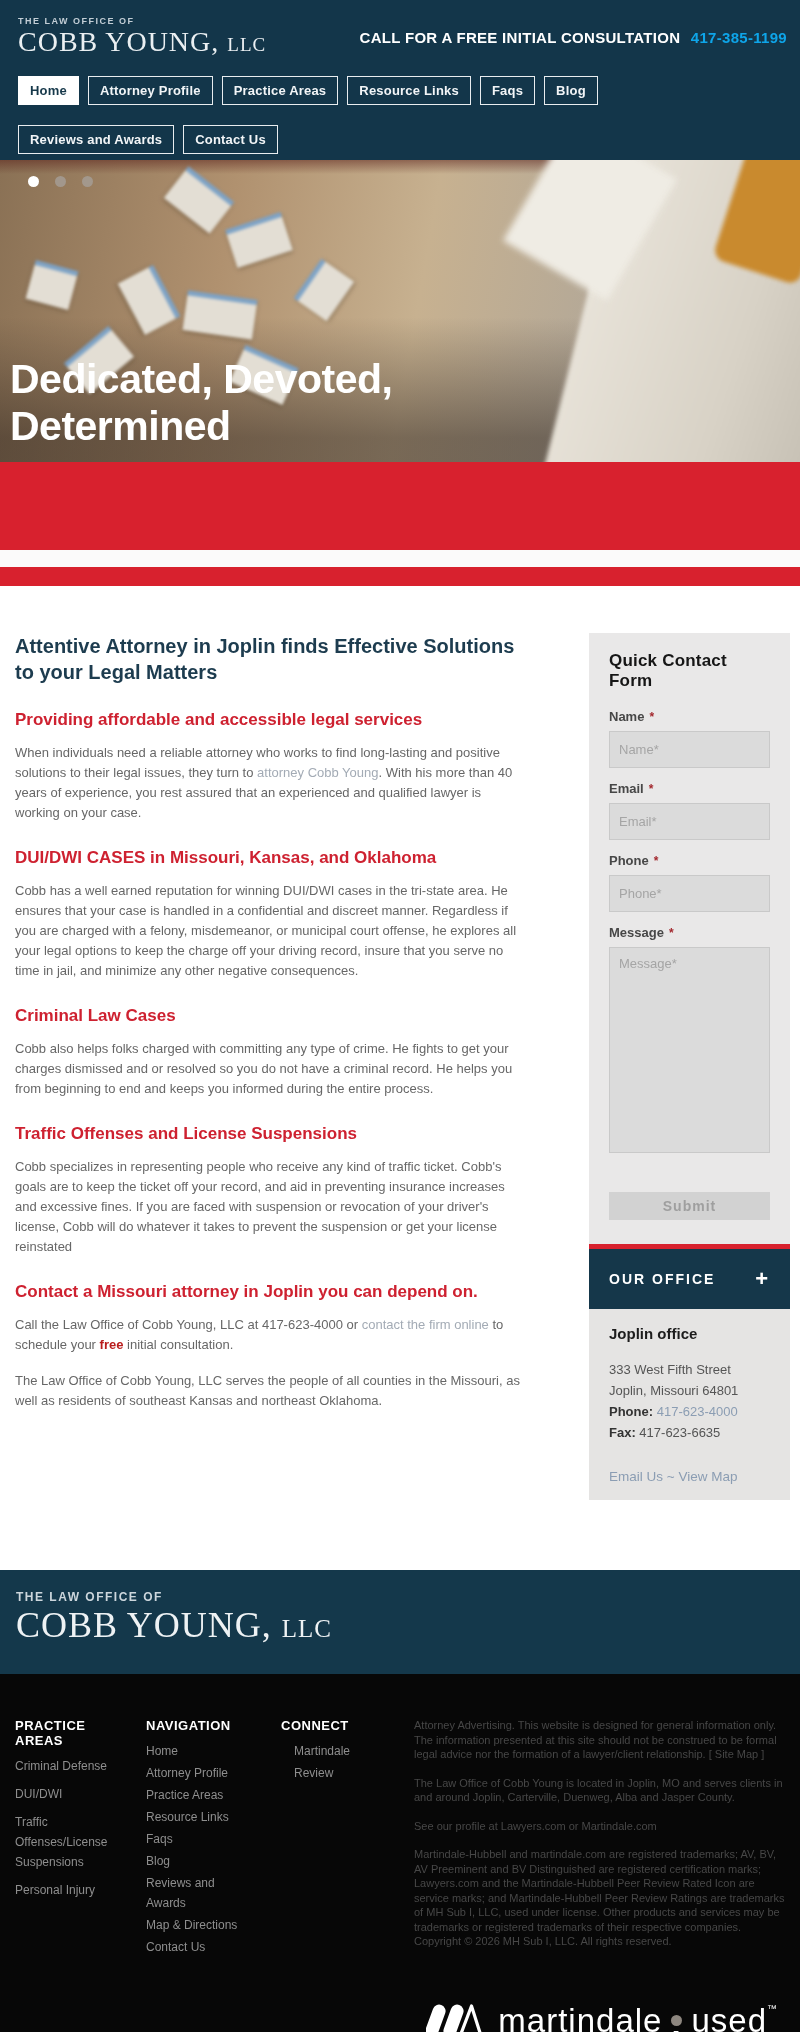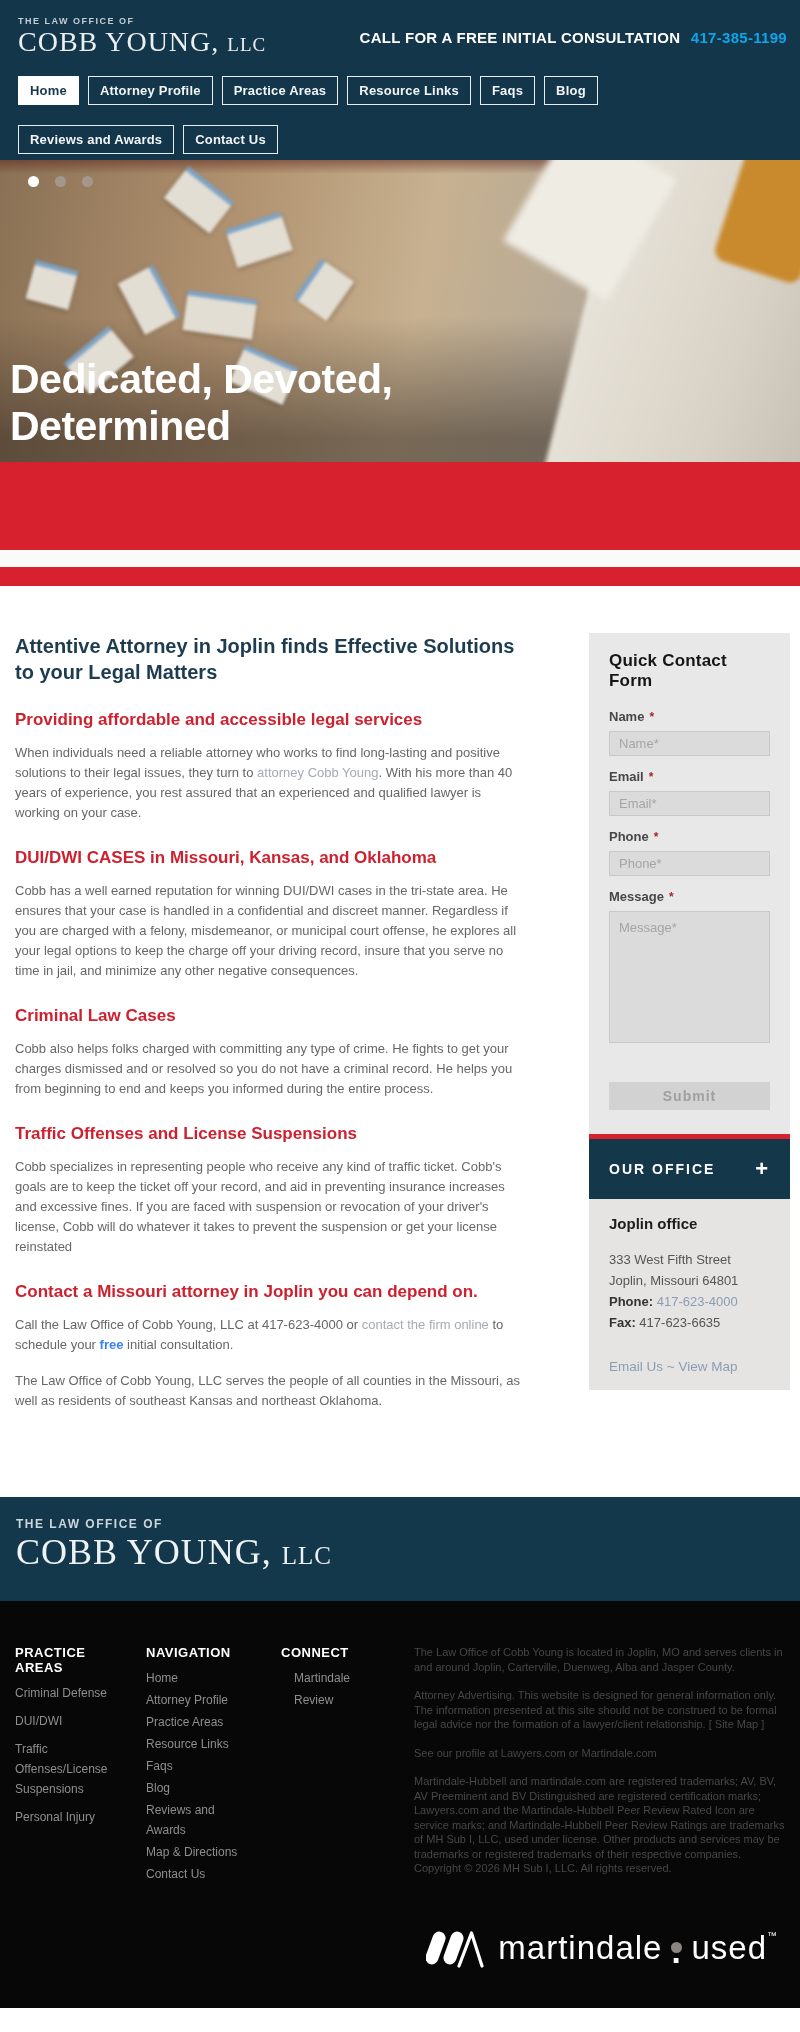--- a/index.html
+++ b/index.html
@@ -47,32 +47,32 @@
   .areas-col { width:147px; font-size:12px; line-height:22px; }
   .areas-col a { color:#212121; text-decoration:none; display:block; cursor:pointer; }
   .red-divider { height:19px; background:#d8212e; }
 
   
   .main { display:flex; padding:47px 10px 0 15px; margin-bottom:70px; align-items:flex-start; }
   .content { width:505px; }
   .content h1 { font-size:20px; line-height:26px; color:#1d3c4f; font-weight:700; max-width:500px; margin-bottom:6px; }
   .content h2 { font-size:17px; line-height:22px; color:#ce2130; font-weight:700; margin:24px 0 12px; }
   .content p { font-size:13px; line-height:20px; color:#676767; margin-bottom:16px; }
-  .content p strong { color:#3b82f6; }
+  .content p strong { color:#b91c1c; }
   a.link-gray { color:#a3abb5; text-decoration:none; cursor:pointer; }
 
   
   .sidebar { width:242px; margin-left:auto;padding-left:41px; }
   .form-panel { background:#e9e8e8; padding:18px 20px 24px; }
   .form-panel h3 { font-size:17px; font-weight:800; color:#161616; margin-bottom:18px; letter-spacing:.2px; }
   .field-label { font-size:13px; font-weight:700; color:#474747; margin-bottom:7px; }
   .field-label .req { color:#a3282e; margin-left:5px; font-size:12px; }
   .form-panel input, .form-panel textarea { width:100%; background:#dbdbdb; border:1px solid #c9c9c9;
-      height:25px; padding:0 9px; font-size:13px; color:#555; font-family:inherit; margin-bottom:13px; }
-  .form-panel textarea { height:132px; padding-top:8px; resize:none; }
+      height:37px; padding:0 9px; font-size:13px; color:#555; font-family:inherit; margin-bottom:13px; }
+  .form-panel textarea { height:206px; padding-top:8px; resize:none; }
   .form-panel input::placeholder, .form-panel textarea::placeholder { color:#a5a5a5; }
   .submit-btn { display:block; width:100%; margin-top:22px; height:28px; background:#d2d2d2; border:none;
       color:#9f9f9f; font-size:14px; font-weight:700; letter-spacing:1px; font-family:inherit; cursor:pointer; }
   .office-header { background:#15374a; border-top:5px solid #d8212e; color:#fff; padding:22px 20px;
       font-size:14px; font-weight:700; letter-spacing:2px; display:flex; align-items:center; }
   .office-header .plus { margin-left:auto; font-size:22px; font-weight:700; line-height:14px; cursor:pointer; }
   .office-panel { background:#e5e4e3; padding:16px 20px 16px; }
   .office-panel .office-name { font-size:15px; font-weight:800; color:#1d1d1d; margin-bottom:17px; }
   .office-panel .line { font-size:13px; line-height:21px; color:#555; }
   .office-panel .lbl { font-weight:700; color:#333; }
@@ -257,22 +257,22 @@
       </ul>
     </div>
     <div class="fcol col-connect">
       <h4>CONNECT</h4>
       <ul>
         <li><a>Martindale</a></li>
         <li><a>Review</a></li>
       </ul>
     </div>
     <div class="col-legal">
+      <p>Attorney Advertising. This website is designed for general information only. The information presented at this site should not be construed to be formal legal advice nor the formation of a lawyer/client relationship. [ Site Map ]</p>
       <p>The Law Office of Cobb Young is located in Joplin, MO and serves clients in and around Joplin, Carterville, Duenweg, Alba and Jasper County.</p>
-      <p>Attorney Advertising. This website is designed for general information only. The information presented at this site should not be construed to be formal legal advice nor the formation of a lawyer/client relationship. [ Site Map ]</p>
       <p>See our profile at Lawyers.com or Martindale.com</p>
       <p>Martindale-Hubbell and martindale.com are registered trademarks; AV, BV, AV Preeminent and BV Distinguished are registered certification marks; Lawyers.com and the Martindale-Hubbell Peer Review Rated Icon are service marks; and Martindale-Hubbell Peer Review Ratings are trademarks of MH Sub I, LLC, used under license. Other products and services may be trademarks or registered trademarks of their respective companies. Copyright © 2026 MH Sub I, LLC. All rights reserved.</p>
     </div>
   </div>
 
   <div class="brand-bar">
     <svg class="logo-icon" width="58" height="40" viewBox="0 0 58 40">
       <rect x="3" y="3" width="13" height="34" rx="6.5" fill="#ffffff" transform="rotate(20 9.5 20)"></rect>
       <rect x="21" y="3" width="13" height="34" rx="6.5" fill="#ffffff" transform="rotate(20 27.5 20)"></rect>
       <polyline points="33,38 45.5,5 56,38" fill="none" stroke="#ffffff" stroke-width="3.2" stroke-linecap="round" stroke-linejoin="round"></polyline>

